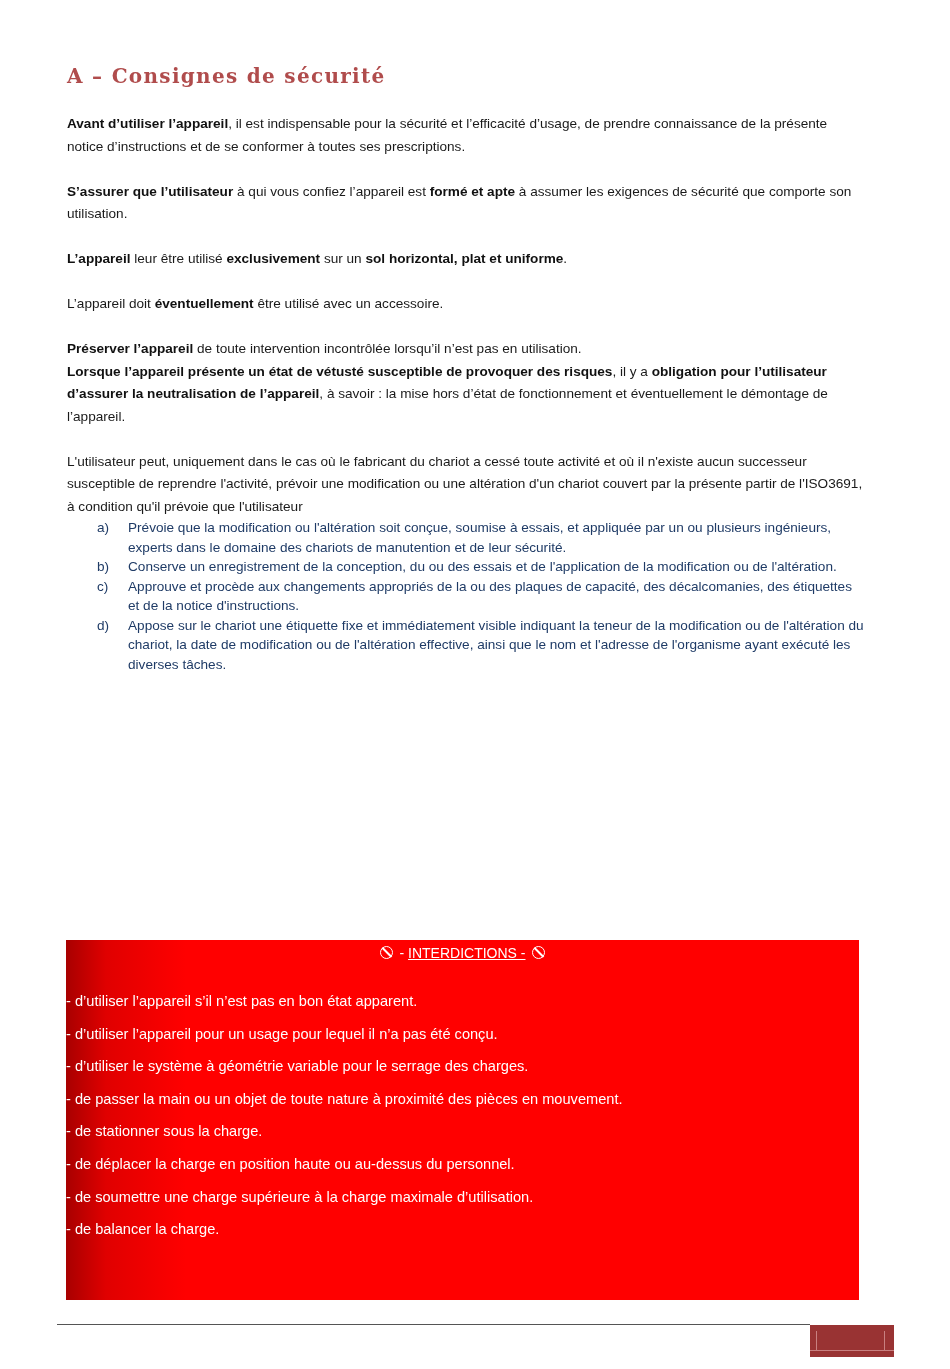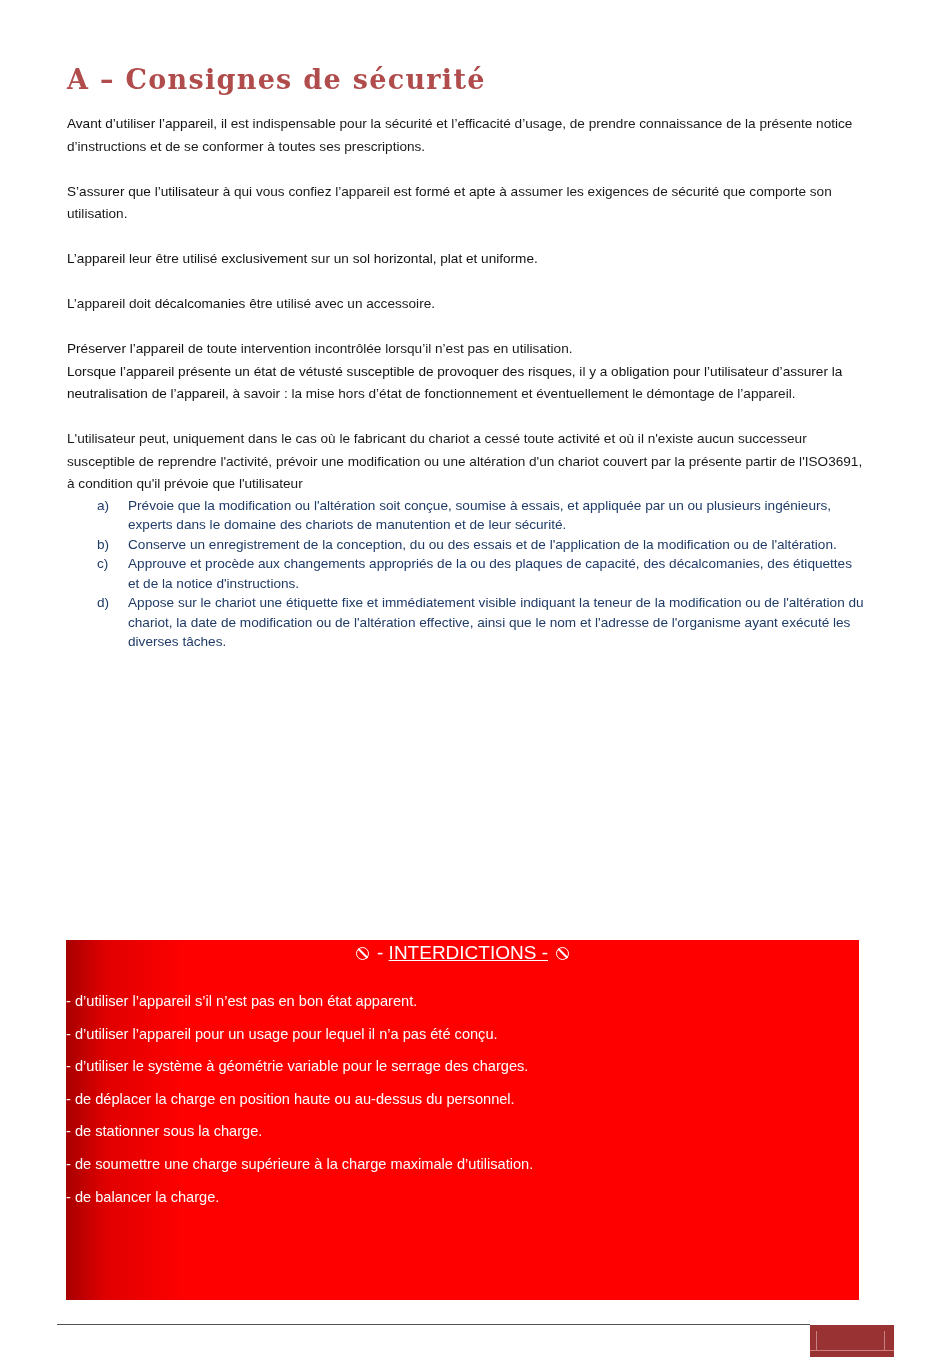--- a/index.html
+++ b/index.html
@@ -4,48 +4,48 @@
   <style>
     html, body { margin: 0; padding: 0; background: #ffffff; }
     body {
       width: 950px; height: 1369px; position: relative; overflow: hidden;
       font-family: "Liberation Sans", sans-serif;
       color: #1a1a1a;
     }
     .page-title {
       position: absolute; left: 67px; top: 64px;
       font-family: "DejaVu Serif", serif;
-      font-weight: bold; font-size: 27px; letter-spacing: 1.3px;
+      font-weight: bold; font-size: 20px; letter-spacing: 1.3px;
       color: #b04c4c;
       margin: 0;
       text-align: right;
     }
     .content {
       position: absolute; left: 67px; top: 113px; width: 800px;
       font-size: 13.6px; line-height: 22.5px;
     }
     .para { margin: 0 0 22.5px 0; }
     .para.tight { margin-bottom: 0; }
-    .para b { font-weight: normal; color: #111; }
+    .para b { font-weight: bold; color: #111; }
     .list { margin: 0; padding: 0; list-style: none; }
     .list-item {
       display: flex; color: #1f3b66; font-size: 13.6px; line-height: 19.5px;
     }
     .list-marker { width: 61px; padding-left: 30px; box-sizing: border-box; flex-shrink: 0; }
     .list-text { flex: 1; }
 
     .interdictions {
       position: absolute; left: 66px; top: 940px; width: 793px; height: 360px;
       background: linear-gradient(to right, #a80000 0px, #e00000 40px, #ff0000 120px, #ff0000 100%);
       color: #ffffff;
       font-size: 14.6px;
     }
     .interdictions-header {
       position: absolute; top: 3px; left: 0; right: 0; text-align: center;
-      font-size: 19px; line-height: 20px;
+      font-size: 14px; line-height: 20px;
     }
     .interdictions-header .title { text-decoration: underline; }
     .prohibit-icon {
       display: inline-block; width: 11px; height: 11px; border: 1.5px solid #fff;
       border-radius: 50%; position: relative; vertical-align: -1px; margin: 0 3px;
     }
     .prohibit-icon::after {
       content: ""; position: absolute; left: 5px; top: -1px; width: 1.5px; height: 13px;
       background: #fff; transform: rotate(-45deg);
     }
@@ -78,21 +78,21 @@
   <p class="para">
     <b>Avant d’utiliser l’appareil</b><span>, il est indispensable pour la sécurité et l’efficacité d’usage, de prendre connaissance de la présente notice d’instructions et de se conformer à toutes ses prescriptions.</span>
   </p>
   <p class="para">
     <b>S’assurer que l’utilisateur</b><span> à qui vous confiez l’appareil est </span><b>formé et apte</b><span> à assumer les exigences de sécurité que comporte son utilisation.</span>
   </p>
   <p class="para">
     <b>L’appareil</b><span> leur être utilisé </span><b>exclusivement</b><span> sur un </span><b>sol horizontal, plat et uniforme</b><span>.</span>
   </p>
   <p class="para">
-    <span>L’appareil doit </span><b>décalcomanies</b><span> être utilisé avec un accessoire.</span>
+    <span>L’appareil doit </span><b>éventuellement</b><span> être utilisé avec un accessoire.</span>
   </p>
   <p class="para tight">
     <b>Préserver l’appareil</b><span> de toute intervention incontrôlée lorsqu’il n’est pas en utilisation.</span>
   </p>
   <p class="para">
     <b>Lorsque l’appareil présente un état de vétusté susceptible de provoquer des risques</b><span>, il y a </span><b>obligation pour l’utilisateur d’assurer la neutralisation de l’appareil</b><span>, à savoir : la mise hors d’état de fonctionnement et éventuellement le démontage de l’appareil.</span>
   </p>
   <p class="para tight">
     <span>L'utilisateur peut, uniquement dans le cas où le fabricant du chariot a cessé toute activité et où il n'existe aucun successeur susceptible de reprendre l'activité, prévoir une modification ou une altération d'un chariot couvert par la présente partir de l'ISO3691, à condition qu'il prévoie que l'utilisateur</span>
   </p>
@@ -117,22 +117,23 @@
 </div>
 
 <div class="interdictions">
   <div class="interdictions-header">
     <span class="prohibit-icon"></span><span> - </span><span class="title">INTERDICTIONS -</span> <span class="prohibit-icon"></span>
   </div>
   <ul class="interdictions-list">
     <li class="interdiction-item bold">- d’utiliser l’appareil s’il n’est pas en bon état apparent.</li>
     <li class="interdiction-item bold">- d’utiliser l’appareil pour un usage pour lequel il n’a pas été conçu.</li>
     <li class="interdiction-item bold">- d’utiliser le système à géométrie variable pour le serrage des charges.</li>
+    <li class="interdiction-item bold">- de passer la main ou un objet de toute nature à proximité des pièces en mouvement.</li>
+    <li class="interdiction-item">- de stationner sous la charge.</li>
     <li class="interdiction-item">- de déplacer la charge en position haute ou au-dessus du personnel.</li>
-    <li class="interdiction-item">- de stationner sous la charge.</li>
     <li class="interdiction-item bold">- de soumettre une charge supérieure à la charge maximale d’utilisation.</li>
     <li class="interdiction-item">- de balancer la charge.</li>
   </ul>
 </div>
 
 <div class="footer-rule"></div>
 <div class="footer-page-box">
   <span class="line-l"></span>
   <span class="line-r"></span>
   <span class="line-b"></span>

